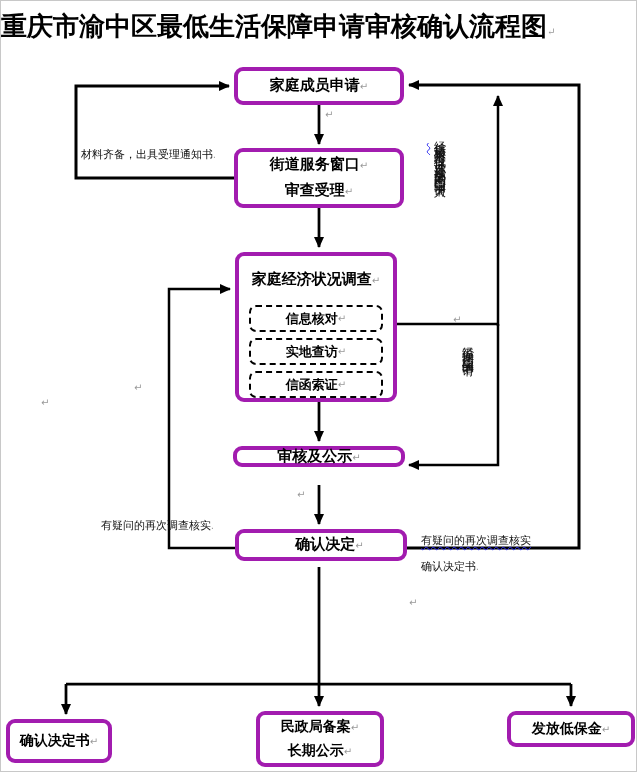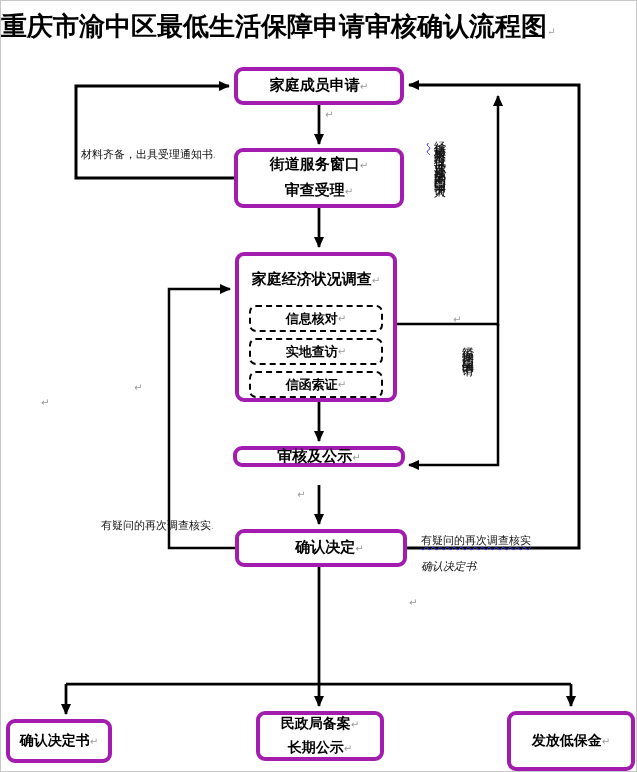--- a/index.html
+++ b/index.html
@@ -87,47 +87,47 @@
     <div class="sub">
         <span>信函索证</span>
         <span class="mark">↵</span>
       </div>
   </div>
 
   <div class="node" style="left:232px;top:445px;width:172px;height:21px;">
     <div class="ln"><span>审核及公示</span><span class="mark">↵</span></div>
   </div>
 
-  <div class="node" style="left:234px;top:528px;width:172px;height:38px;padding-left:17px;">
+  <div class="node" style="left:234px;top:528px;width:172px;height:32px;padding-left:17px;">
     <div class="ln"><span>确认决定</span><span class="mark">↵</span></div>
   </div>
 
   <div class="node node-sm" style="left:5px;top:718px;width:106px;height:44px;">
     <div class="ln"><span>确认决定书</span><span class="mark">↵</span></div>
   </div>
 
-  <div class="node node-sm" style="left:255px;top:710px;width:128px;height:50px;">
+  <div class="node node-sm" style="left:255px;top:710px;width:128px;height:56px;">
     <div class="ln"><span>民政局备案</span><span class="mark">↵</span></div>
     <div class="ln"><span>长期公示</span><span class="mark">↵</span></div>
   </div>
 
-  <div class="node node-sm" style="left:506px;top:710px;width:128px;height:60px;">
+  <div class="node node-sm" style="left:506px;top:710px;width:128px;height:36px;">
     <div class="ln"><span>发放低保金</span><span class="mark">↵</span></div>
   </div>
 
   <div class="lbl" style="left:80px;top:146px;"><span>材料齐备，出具受理通知书</span><span class="mark">.</span></div>
 
   <div class="lbl" style="left:100px;top:517px;"><span>有疑问的再次调查核实</span><span class="mark">.</span></div>
 
   <div class="vlbl" style="left:430px;top:130px;height:140px;"><span>经信息核对不</span><span class="wavy">符合低保认定</span><span>办法规定的书面告知申请人</span><span class="mark">↵</span></div>
 
   <div class="vlbl" style="left:458px;top:336px;height:145px;"><span>经再次调查核实的申请</span><span class="mark">↵</span></div>
 
   <div class="lbl wavy" style="left:420px;top:532px;">有疑问的再次调查核实</div>
-  <div class="lbl" style="left:420px;top:558px;font-style:italic;"><span>确认决定书</span><span class="mark">.</span></div>
+  <div class="lbl" style="left:420px;top:558px;"><span>确认决定书</span><span class="mark">.</span></div>
 
   <span class="pmark" style="left:324px;top:108px;">↵</span>
   <span class="pmark" style="left:296px;top:488px;">↵</span>
   <span class="pmark" style="left:133px;top:381px;">↵</span>
   <span class="pmark" style="left:40px;top:396px;">↵</span>
   <span class="pmark" style="left:452px;top:313px;">↵</span>
   <span class="pmark" style="left:408px;top:596px;">↵</span>
 
 </div>
 

